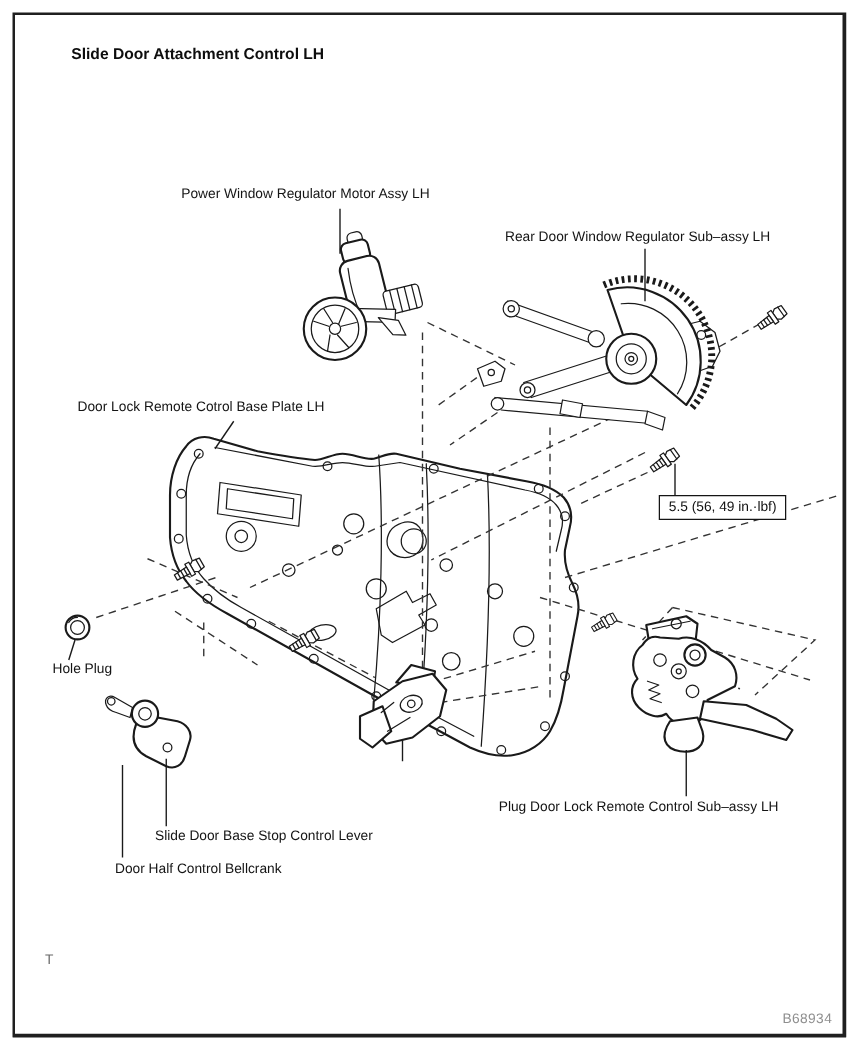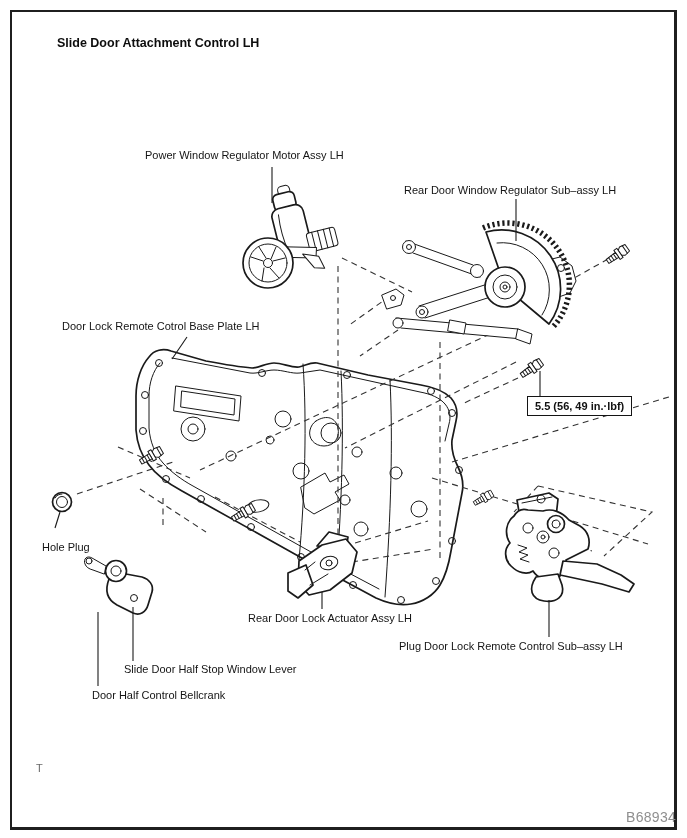--- a/index.html
+++ b/index.html
@@ -17,24 +17,24 @@
     position:absolute;font-size:11px;line-height:1.15;color:#141414;
     white-space:nowrap;letter-spacing:0px;
   }
   .title{
     position:absolute;left:57px;top:36px;font-size:12.5px;font-weight:bold;
     color:#0d0d0d;white-space:nowrap;
   }
   .torque-box{
     position:absolute;left:527px;top:396px;
     border:1.6px solid #141414;background:#fff;
-    font-size:11px;font-weight:bold;padding:3px 7px 3px 7px;white-space:nowrap;
+    font-size:11px;font-weight:normal;padding:3px 7px 3px 7px;white-space:nowrap;
   }
   .footer-t{position:absolute;left:36px;top:762px;font-size:11px;color:#6a6a6a;}
-  .fig-code{position:absolute;left:626px;top:809px;font-size:14px;color:#8f8f8f;letter-spacing:0.3px;}
+  .fig-code{position:absolute;left:626px;top:809px;font-size:11px;color:#8f8f8f;letter-spacing:0.3px;}
   
   .ln{fill:#fff;stroke:#1a1a1a;stroke-width:1.7;stroke-linejoin:round;stroke-linecap:round;}
   .thin{fill:none;stroke:#1a1a1a;stroke-width:1;stroke-linejoin:round;stroke-linecap:round;}
   .thinw{fill:#fff;stroke:#1a1a1a;stroke-width:1;stroke-linejoin:round;stroke-linecap:round;}
   .dash{fill:none;stroke:#333;stroke-width:1.1;stroke-dasharray:6 4.5;}
   .lead{fill:none;stroke:#1a1a1a;stroke-width:1.1;}
   .white-under{stroke:#fff;stroke-linecap:round;fill:none;}
 </style>
 </head>
 <body>
@@ -228,23 +228,22 @@
       <path class="lead" d="M133,607 L133,661"></path>
       <path class="lead" d="M98,612 L98,686"></path>
     </g>
   </svg>
 
   <div class="title">Slide Door Attachment Control LH</div>
 
   <div class="lbl" style="left:145px;top:149px">Power Window Regulator Motor Assy LH</div>
   <div class="lbl" style="left:62px;top:320px">Door Lock Remote Cotrol Base Plate LH</div>
   <div class="lbl" style="left:404px;top:184px">Rear Door Window Regulator Sub–assy LH</div>
-  <div class="lbl" style="left:42px;top:541px">Hole Plug</div>
-  <div class="lbl" style="left:248px;top:612px">Rear Door Lock Actuator Assy LH</div>
+  <div class="lbl" style="left:42px;top:529px">Hole Plug</div>
   <div class="lbl" style="left:399px;top:640px">Plug Door Lock Remote Control Sub–assy LH</div>
-  <div class="lbl" style="left:124px;top:663px">Slide Door Half Stop Window Lever</div>
+  <div class="lbl" style="left:124px;top:663px">Slide Door Base Stop Control Lever</div>
   <div class="lbl" style="left:92px;top:689px">Door Half Control Bellcrank</div>
 
   <div class="torque-box">5.5 (56, 49 in.·lbf)</div>
 
   <div class="footer-t">T</div>
   <div class="fig-code">B68934</div>
 </div>
 
 </body></html>

